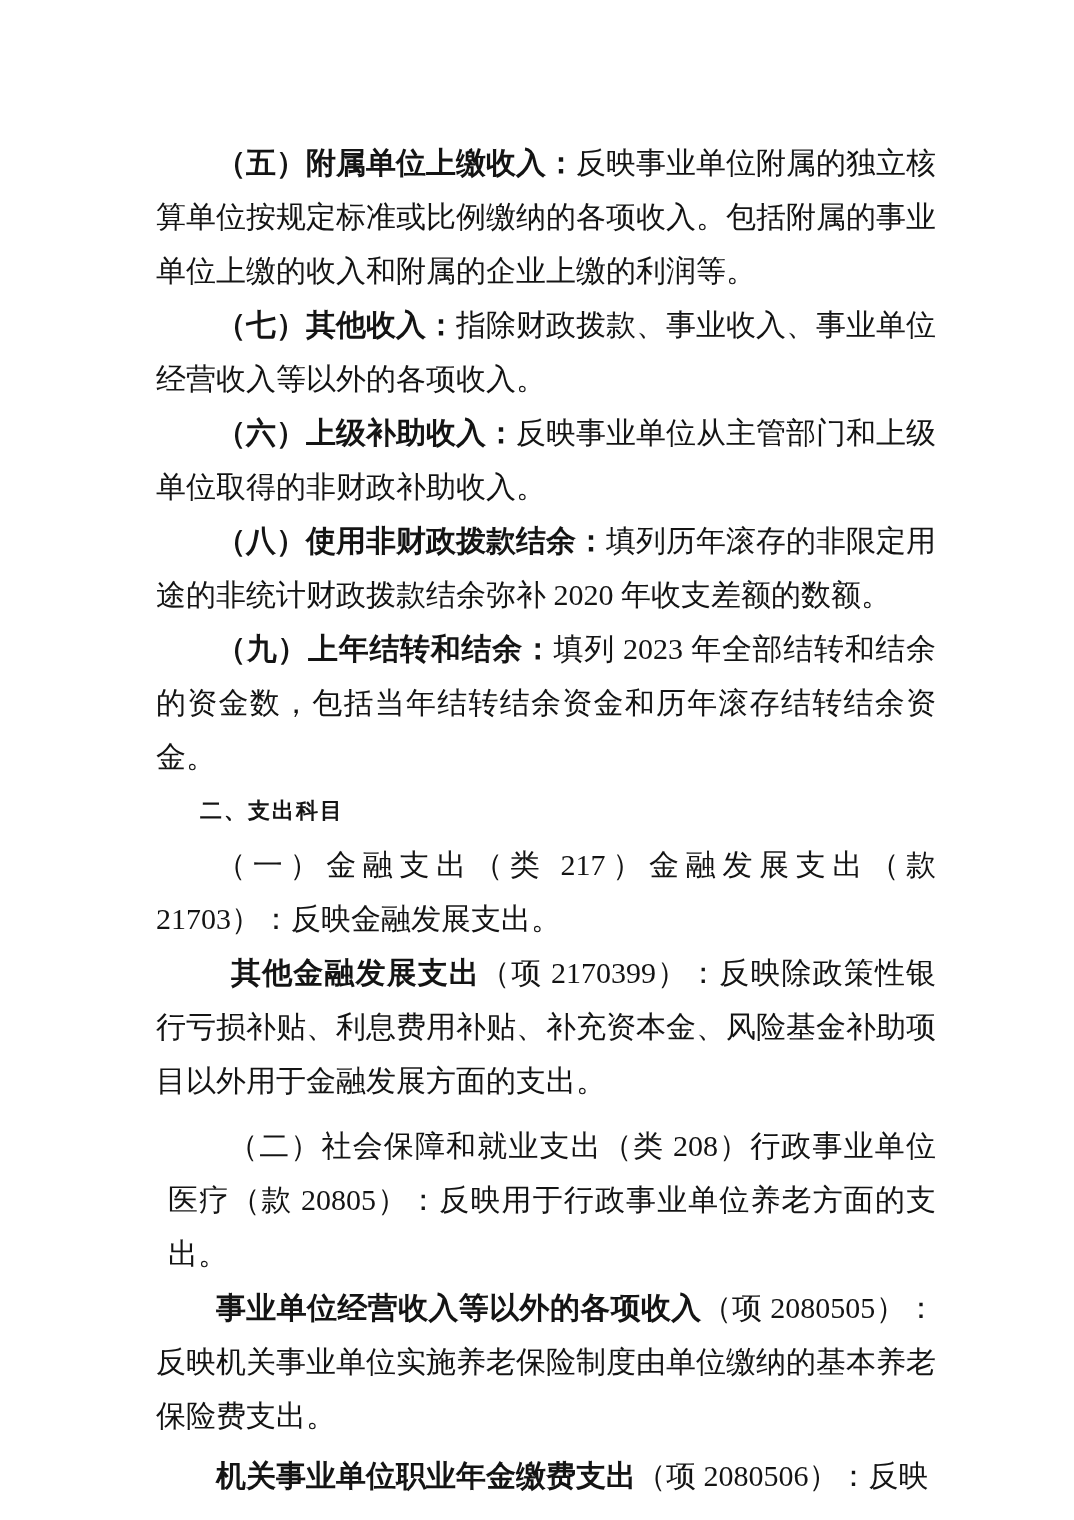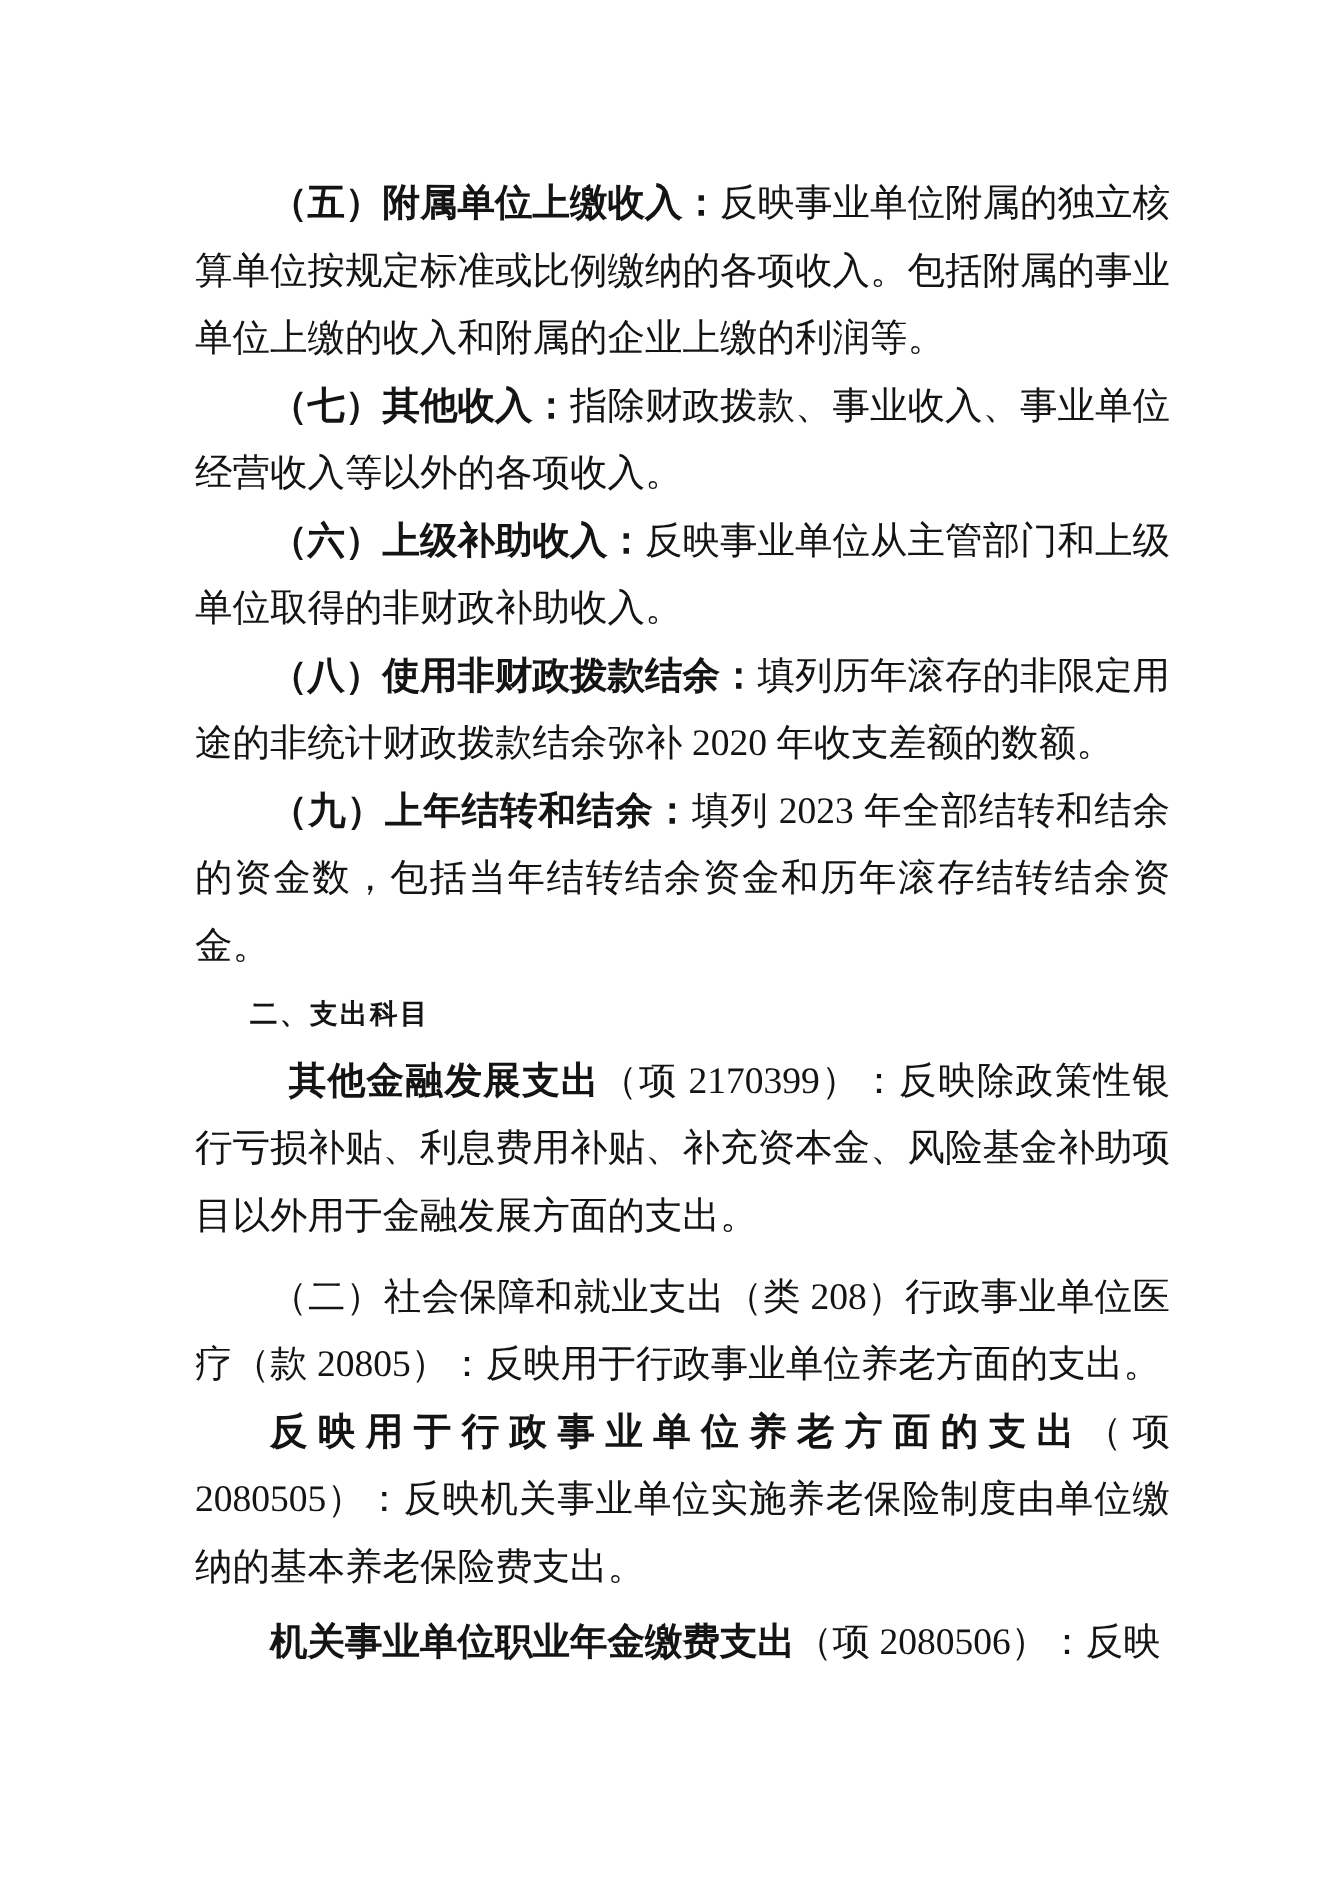--- a/index.html
+++ b/index.html
@@ -31,20 +31,21 @@
     letter-spacing: 0;
   }
   .para .lead {
     font-weight: bold;
   }
   .para.term-indent {
     text-indent: 2.5em;
   }
   .para.gap-before {
     margin-top: 11px;
+    margin-left: 12px;
   }
   .para.gap-before-sm {
     margin-top: 6px;
   }
   .section-heading {
     margin: 0;
     font-family: "Liberation Sans", "DejaVu Sans", sans-serif;
     font-weight: bold;
     font-size: 22px;
     line-height: 54px;
@@ -63,23 +64,24 @@
     <p class="para"><span class="lead">（七）其他收入：</span><span>指除财政拨款、事业收入、事业单位经营收入等以外的各项收入。</span></p>
 
     <p class="para"><span class="lead">（六）上级补助收入：</span><span>反映事业单位从主管部门和上级单位取得的非财政补助收入。</span></p>
 
     <p class="para"><span class="lead">（八）使用非财政拨款结余：</span><span>填列历年滚存的非限定用途的非统计财政拨款结余弥补 2020 年收支差额的数额。</span></p>
 
     <p class="para"><span class="lead">（九）上年结转和结余：</span><span>填列 2023 年全部结转和结余的资金数，包括当年结转结余资金和历年滚存结转结余资金。</span></p>
 
     <h2 class="section-heading">二、支出科目</h2>
 
+    <p class="para"><span>（一）金融支出（类 217）金融发展支出（款 21703）：反映金融发展支出。</span></p>
 
     <p class="para term-indent"><span class="lead">其他金融发展支出</span><span>（项 2170399）：反映除政策性银行亏损补贴、利息费用补贴、补充资本金、风险基金补助项目以外用于金融发展方面的支出。</span></p>
 
     <p class="para gap-before"><span>（二）社会保障和就业支出（类 208）行政事业单位医疗（款 20805）：反映用于行政事业单位养老方面的支出。</span></p>
 
-    <p class="para"><span class="lead">反映用于行政事业单位养老方面的支出</span><span>（项 2080505）：反映机关事业单位实施养老保险制度由单位缴纳的基本养老保险费支出。</span></p>
+    <p class="para"><span class="lead">事业单位经营收入等以外的各项收入</span><span>（项 2080505）：反映机关事业单位实施养老保险制度由单位缴纳的基本养老保险费支出。</span></p>
 
     <p class="para gap-before-sm"><span class="lead">机关事业单位职业年金缴费支出</span><span>（项 2080506）：反映</span></p>
 
   </div>
 </div>
 
 </body></html>

